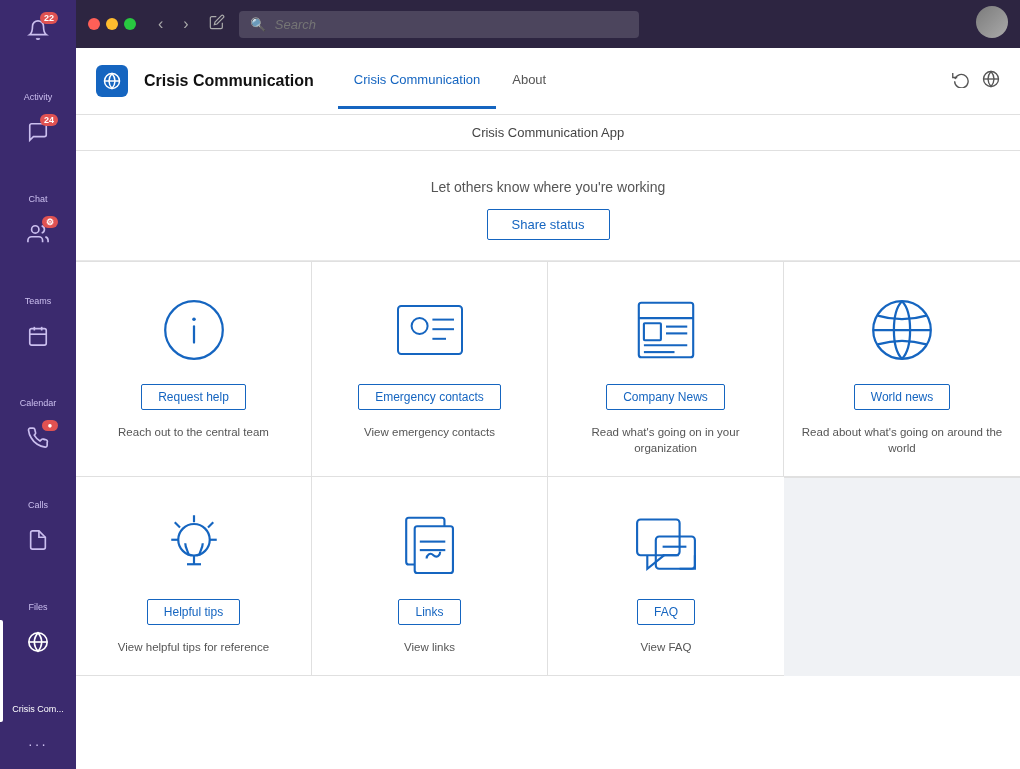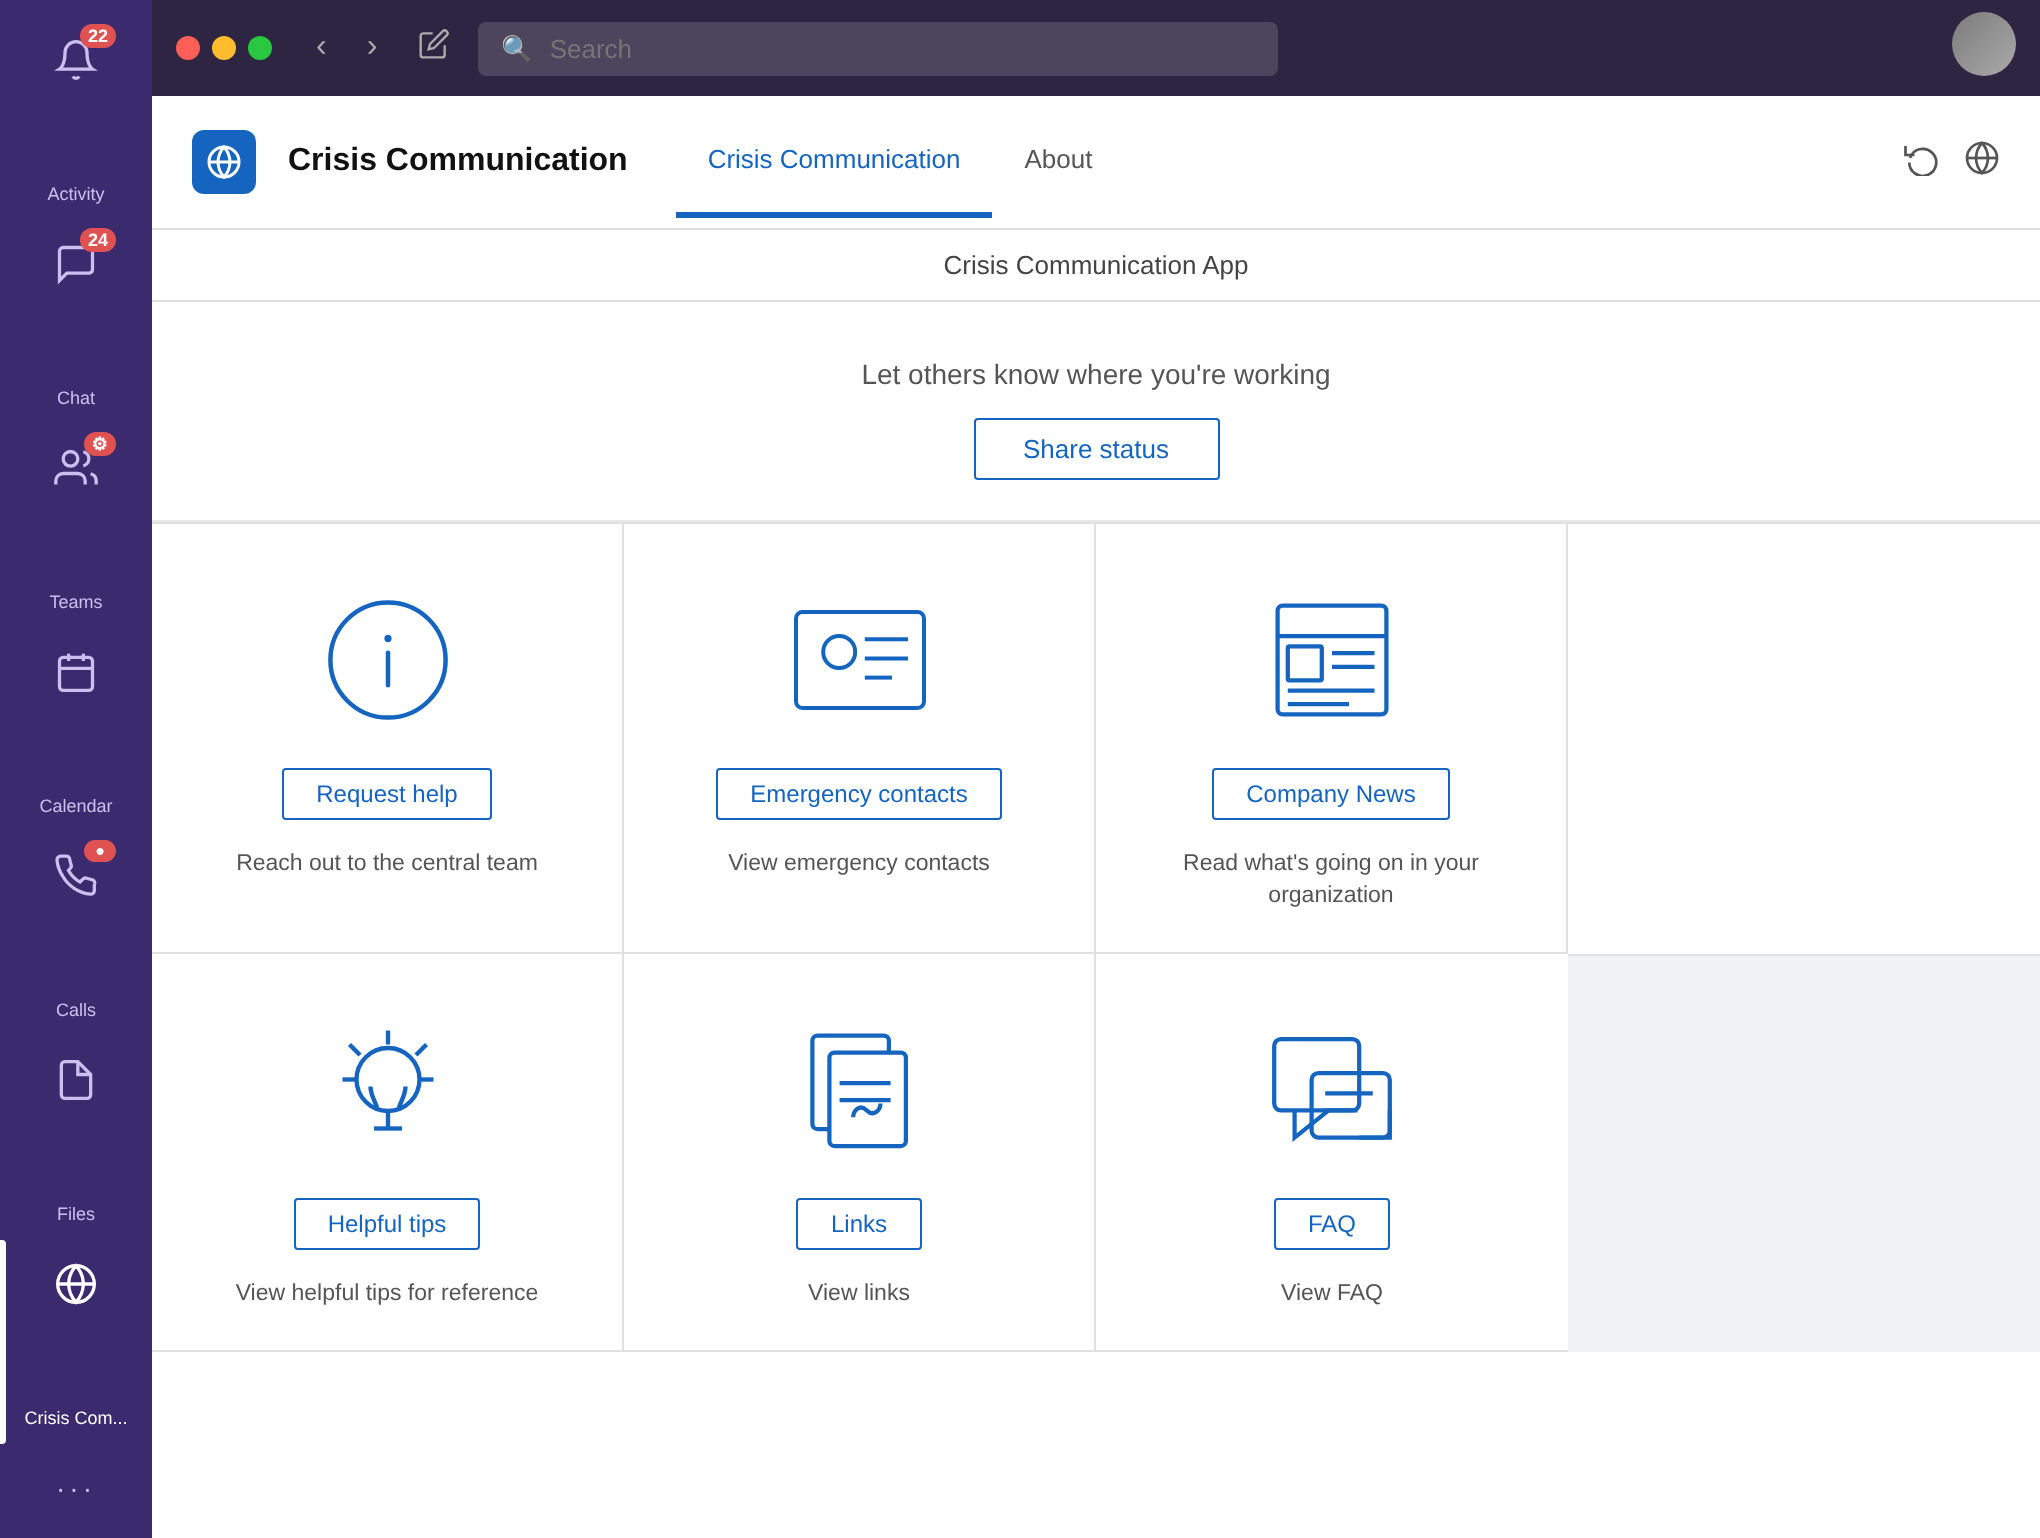--- a/index.html
+++ b/index.html
@@ -104,20 +104,21 @@
       align-items: center;
       gap: 8px;
     }
     .search-bar input {
       background: none;
       border: none;
       outline: none;
       color: #ef4444;
       font-size: 13px;
       flex: 1;
+      font-style: italic;
     }
     .search-icon { color: #aaa; font-size: 13px; }
     .title-bar-right { margin-left: auto; }
     .avatar-circle {
       width: 32px; height: 32px; border-radius: 50%;
       background: linear-gradient(135deg, #7b7b7b, #aaa);
       display: inline-block;
     }
 
     
@@ -457,20 +458,34 @@
               <line x1="40" y1="36" x2="65" y2="36"></line>
               <line x1="40" y1="44" x2="65" y2="44"></line>
               <line x1="14" y1="58" x2="65" y2="58"></line>
               <line x1="14" y1="66" x2="50" y2="66"></line>
             </svg>
           </div>
           <button class="card-btn">Company News</button>
           <p class="card-desc">Read what's going on in your organization</p>
         </div>
 
+        <div class="card">
+          <div class="card-icon-area">
+            <svg width="72" height="72" viewBox="0 0 80 80" fill="none" stroke="#1565c0" stroke-width="2.5">
+              <circle cx="40" cy="40" r="32"></circle>
+              <line x1="8" y1="40" x2="72" y2="40"></line>
+              <path d="M40 8 C28 20 28 60 40 72"></path>
+              <path d="M40 8 C52 20 52 60 40 72"></path>
+              <path d="M13 24 Q40 32 67 24"></path>
+              <path d="M13 56 Q40 48 67 56"></path>
+            </svg>
+          </div>
+          <button class="card-btn">World news</button>
+          <p class="card-desc">Read about what's going on around the world</p>
+        </div>
       </div>
 
       <div class="cards-row-2">
 
         <div class="card">
           <div class="card-icon-area">
             <svg width="70" height="70" viewBox="0 0 80 80" fill="none" stroke="#1565c0" stroke-width="2.5">
               <circle cx="40" cy="34" r="18"></circle>
               <line x1="40" y1="52" x2="40" y2="62"></line>
               <line x1="32" y1="62" x2="48" y2="62"></line>

